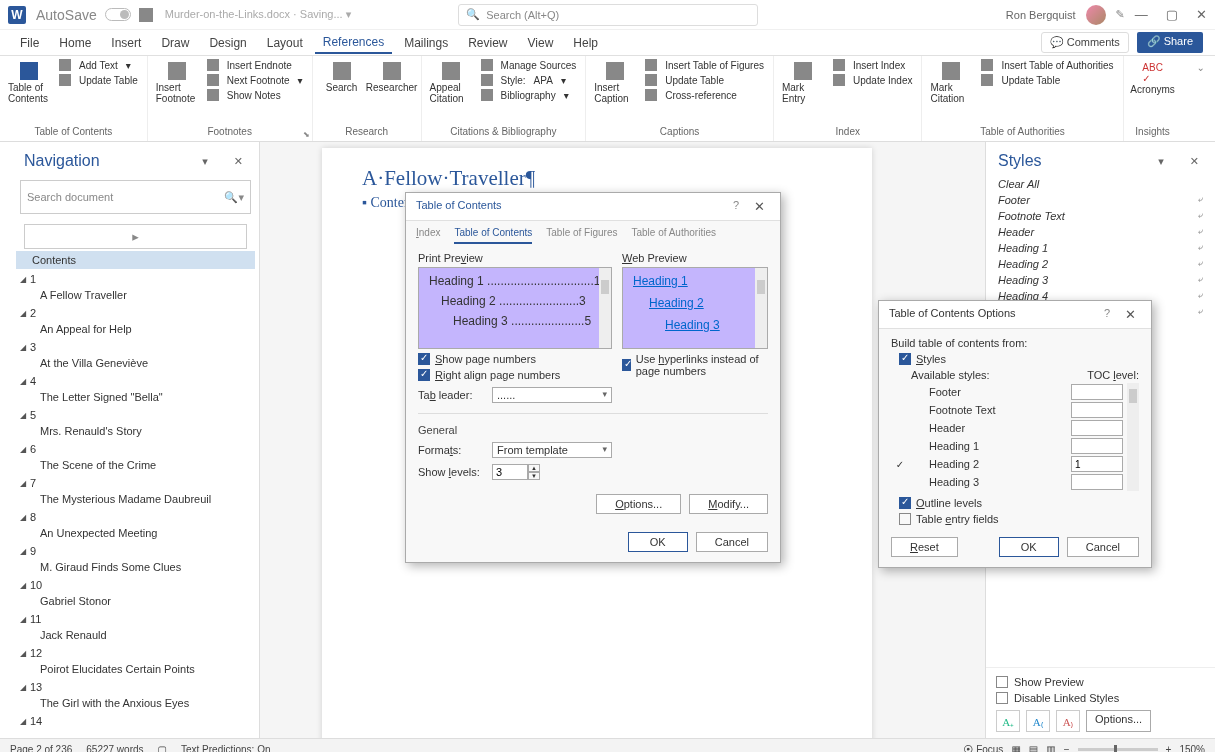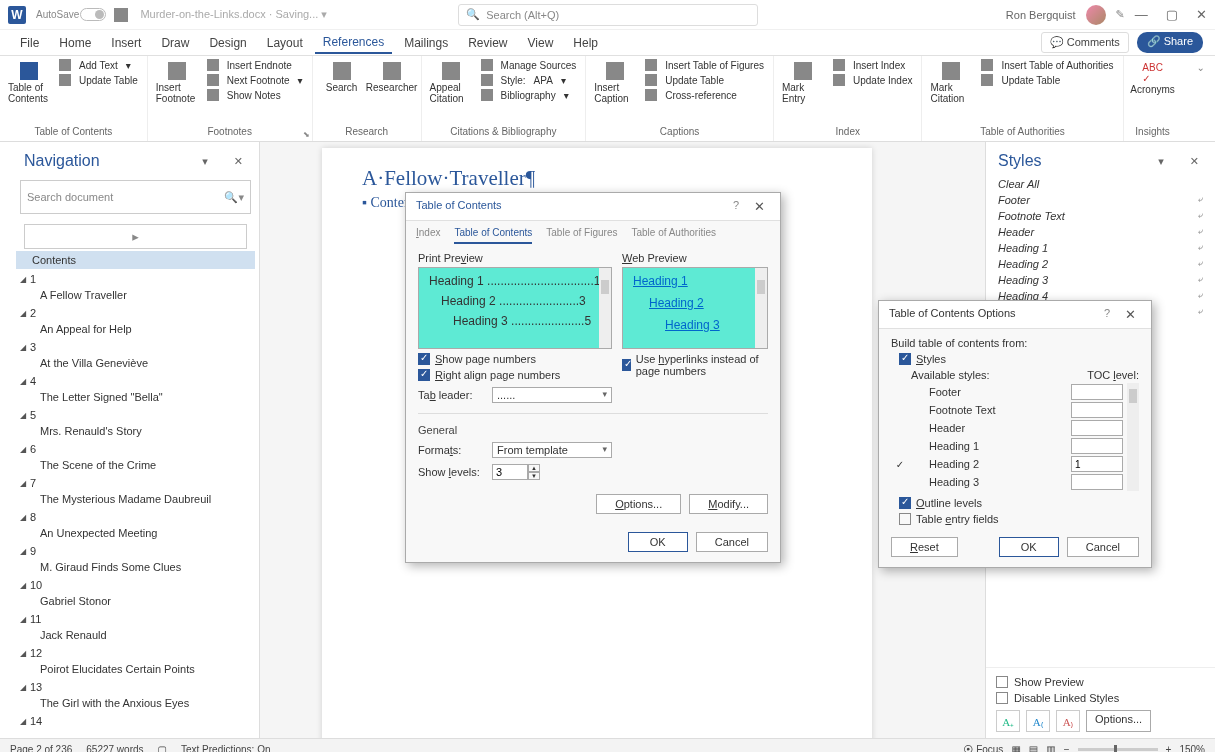--- a/index.html
+++ b/index.html
@@ -1,32 +1,32 @@
 <!DOCTYPE html>
 <html><head>
 <meta charset="utf-8">
 <style>
 * { box-sizing: border-box; margin: 0; padding: 0; font-family: "Segoe UI", Arial, sans-serif; }
 body { background: #fff; width: 1215px; height: 752px; overflow: hidden; position: relative; font-size: 11px; color: #333; }
 .titlebar { height: 30px; background: #fff; display: flex; align-items: center; padding: 0 8px; border-bottom: 1px solid #f0f0f0; }
 .w-icon { width: 18px; height: 18px; background: #2b579a; color: #fff; display: flex; align-items: center; justify-content: center; font-weight: bold; font-size: 12px; border-radius: 2px; margin-right: 10px; }
-.autosave { color: #888; font-size: 10px; margin-right: 1px; text-align: center; }
+.autosave { color: #888; font-size: 14px; margin-right: 8px; text-align: center; }
 .toggle { width: 26px; height: 13px; border: 1px solid #bbb; border-radius: 7px; display: inline-block; position: relative; margin-right: 8px; }
 .toggle::after { content: ''; width: 9px; height: 9px; background: #bbb; border-radius: 50%; position: absolute; top: 1px; right: 1px; }
 .doc-title { color: #aaa; font-size: 11px; }
 .search-box { position: absolute; left: 50%; transform: translateX(-50%); width: 300px; height: 22px; border: 1px solid #ddd; border-radius: 3px; display: flex; align-items: center; padding: 0 8px; color: #888; }
 .title-right { margin-left: auto; display: flex; align-items: center; gap: 10px; }
 .avatar { width: 20px; height: 20px; border-radius: 50%; background: linear-gradient(135deg,#e8a,#a86); }
 .win-ctrl { display: flex; gap: 18px; color: #666; font-size: 13px; }
 
 .menubar { height: 26px; display: flex; align-items: center; padding: 0 12px; gap: 4px; border-bottom: 1px solid #e0e0e0; }
 .menu-item { padding: 3px 8px; color: #444; cursor: pointer; font-size: 12px; }
 .menu-item.active { color: #2b579a; border-bottom: 2px solid #2b579a; }
 .menu-right { margin-left: auto; display: flex; gap: 8px; }
-.share-btn { background: #2b579a; color: #fff; padding: 3px 10px; border-radius: 10px; font-size: 11px; }
+.share-btn { background: #2b579a; color: #fff; padding: 3px 10px; border-radius: 2px; font-size: 11px; }
 .comments-btn { color: #444; font-size: 11px; padding: 3px 8px; border: 1px solid #ddd; border-radius: 3px; }
 
 .ribbon { height: 86px; background: #fff; display: flex; border-bottom: 1px solid #ddd; font-size: 10px; }
 .rgroup { border-right: 1px solid #eee; padding: 2px 6px; display: flex; flex-direction: column; position: relative; }
 .rgroup-body { flex: 1; display: flex; gap: 4px; align-items: flex-start; }
 .rgroup-label { text-align: center; color: #666; font-size: 10px; padding: 2px 0; }
 .ribbon-btn-big { display: flex; flex-direction: column; align-items: center; width: 46px; padding: 4px 2px; cursor: pointer; }
 .ribbon-btn-big .ico { width: 18px; height: 18px; margin-bottom: 2px; }
 .ribbon-stack { display: flex; flex-direction: column; gap: 1px; }
 .ribbon-sm { display: flex; align-items: center; gap: 8px; padding: 1px 3px; cursor: pointer; white-space: nowrap; }
@@ -78,21 +78,21 @@
 .dlg-title { background: #fff; padding: 6px 10px; display: flex; border-bottom: 1px solid #e0e0e0; }
 .dlg-title-text { flex: 1; color: #2b579a; }
 .dlg-close { cursor: pointer; color: #555; padding: 0 5px; font-size: 13px; }
 .dlg-tabs { display: flex; padding: 6px 10px 0; gap: 14px; font-size: 10px; }
 .dlg-tab { color: #888; cursor: pointer; padding-bottom: 4px; }
 .dlg-tab.active { color: #2b579a; border-bottom: 2px solid #2b579a; }
 .dlg-body { padding: 8px 12px; }
 .dlg-row { display: flex; gap: 10px; }
 .preview-col { flex: 1; }
 .preview-label { margin-bottom: 3px; }
-.preview-box { border: 1px solid #aaa; background: #5eead4; height: 82px; padding: 6px 10px; position: relative; overflow: hidden; font-family: Georgia, serif; font-size: 12px; }
+.preview-box { border: 1px solid #aaa; background: #c4b5fd; height: 82px; padding: 6px 10px; position: relative; overflow: hidden; font-family: Georgia, serif; font-size: 12px; }
 .preview-scroll { position: absolute; right: 0; top: 0; width: 12px; height: 100%; background: #eee; }
 .preview-scroll::after { content: ''; position: absolute; top: 12px; left: 2px; width: 8px; height: 14px; background: #ccc; }
 .web-link { color: #06c; text-decoration: underline; cursor: pointer; }
 .chk-row { display: flex; align-items: center; gap: 5px; margin-top: 4px; }
 .chk { width: 12px; height: 12px; border: 1px solid #888; display: inline-block; position: relative; }
 .chk.checked { background: #2b579a; border-color: #2b579a; }
 .chk.checked::after { content: '✓'; color: #fff; position: absolute; top: -2px; left: 1px; font-size: 10px; }
 .field-row { display: flex; align-items: center; gap: 8px; margin-top: 6px; }
 .field-label { width: 66px; }
 .dropdown { border: 1px solid #aaa; background: #fff; padding: 1px 4px; min-width: 120px; display: flex; }

